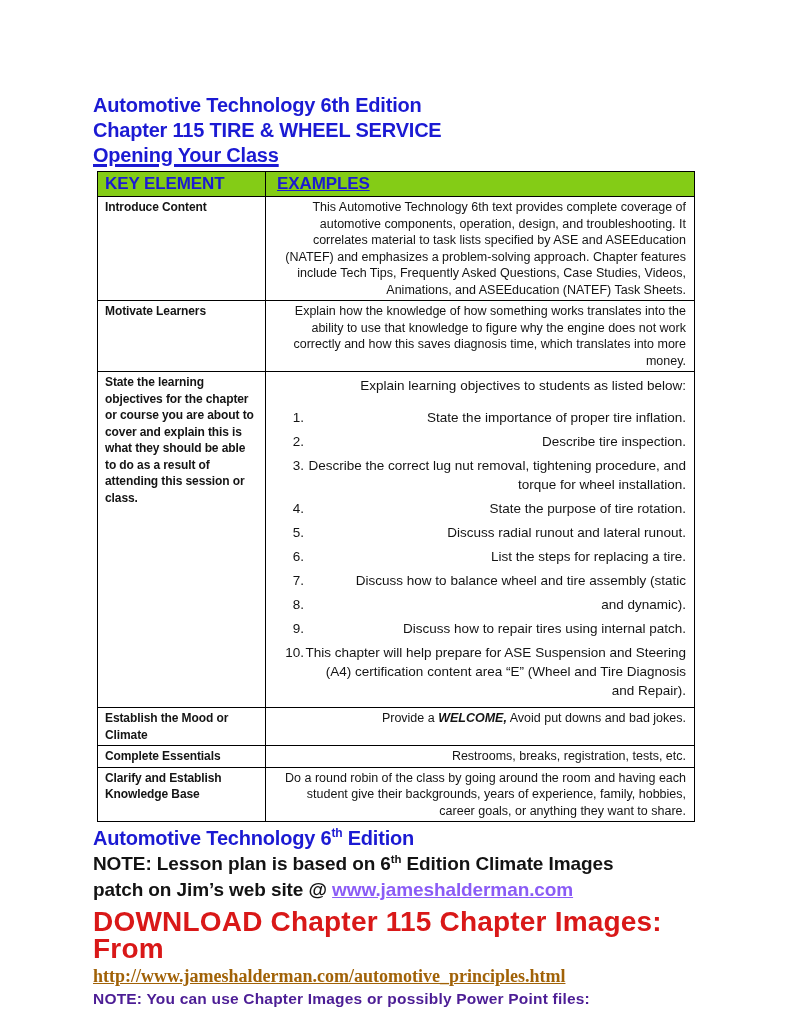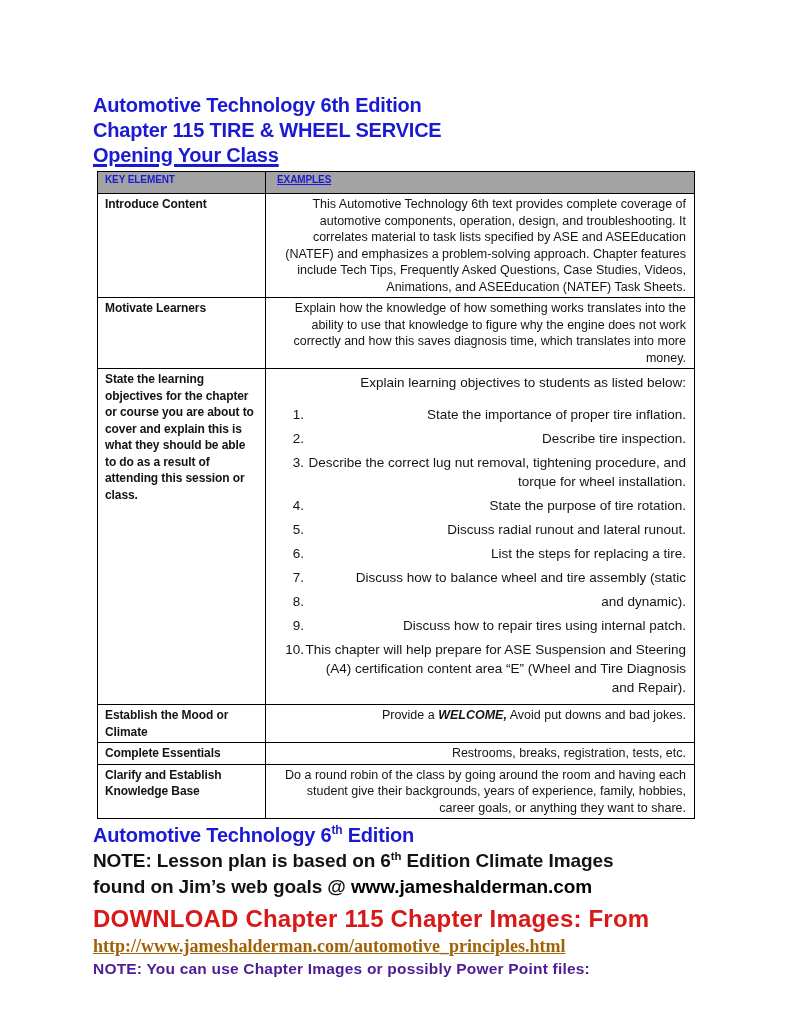--- a/index.html
+++ b/index.html
@@ -19,22 +19,22 @@
   
   table.keytable {
     border-collapse:collapse; table-layout:fixed;
     width:597px; margin-left:4px; margin-top:3px;
     color:#141414;
   }
   table.keytable col.c1 { width:168px; }
   table.keytable col.c2 { width:429px; }
   table.keytable th, table.keytable td { border:1.5px solid #000; vertical-align:top; }
   table.keytable th {
-    background:#a3a3a3; color:#1b1ad3; text-align:left;
-    font-size:10px; font-weight:bold; padding:2px 6px 2px 7px; letter-spacing:-0.1px;
+    background:#84cc16; color:#1b1ad3; text-align:left;
+    font-size:17px; font-weight:bold; padding:2px 6px 2px 7px; letter-spacing:-0.1px;
   }
   table.keytable th.c2h { padding-left:11px;text-decoration:underline; }
   td.key {
     font-weight:bold; font-size:12px; line-height:16.5px;
     padding:2px 6px 2px 7px; letter-spacing:-0.1px;
   }
   td.ex { font-size:12.5px; line-height:16.5px; padding:2px 8px 2px 11px;text-align:right; }
   tr.h-head { height:22px; }
   tr.r0 { height:103px; }
   tr.r1 { height:67px; }
@@ -45,22 +45,22 @@
   td.ex-obj { font-size:13.5px; line-height:19px; padding:4px 8px 2px 11px; }
   .obj-intro { margin-bottom:13px; }
   .obj-item { display:grid; grid-template-columns:27px 1fr; margin-bottom:5px; }
   .obj-item .num { }
   .em-welcome { font-weight:bold; font-style:italic; }
 
   
   .footer { margin-top:4px; margin-left:0; }
   .f-title { color:#1b1ad3; font-size:20px; font-weight:bold; line-height:25px; letter-spacing:-0.2px; }
   .f-note  { color:#131313; font-size:19px; font-weight:bold; line-height:26px; letter-spacing:-0.1px; }
-  .f-note .inline-link { color:#000000; cursor:pointer; }
-  .f-red   { color:#d91818; font-size:24px; font-weight:bold; line-height:27px; margin-top:5px; letter-spacing:0.2px; }
+  .f-note .inline-link { color:#8b5cf6; text-decoration:underline; cursor:pointer; }
+  .f-red   { color:#d91818; font-size:28px; font-weight:bold; line-height:27px; margin-top:5px; letter-spacing:0.2px; }
   .f-url   { font-size:18px; font-weight:bold; line-height:23px; margin-top:3px; }
   .f-url a { color:#a16207; text-decoration:underline; cursor:pointer;font-family:Liberation Serif, serif; }
   .f-note2 { color:#4c1d95; font-size:15.5px; font-weight:bold; line-height:21px; margin-top:0; letter-spacing:0.2px; }
   sup { font-size:60%; line-height:0; }
 </style>
 </head>
 <body>
 
 <div class="page">
 
@@ -145,19 +145,19 @@
       <tr class="r5">
         <td class="key">Clarify and Establish Knowledge Base</td>
         <td class="ex">Do a round robin of the class by going around the room and having each student give their backgrounds, years of experience, family, hobbies, career goals, or anything they want to share.</td>
       </tr>
     </tbody>
   </table>
 
   <div class="footer">
     <div class="f-title"><span>Automotive Technology 6</span><sup>th</sup><span> Edition</span></div>
     <div class="f-note"><span>NOTE: Lesson plan is based on 6</span><sup>th</sup><span> Edition Climate Images</span></div>
-    <div class="f-note"><span>found on Jim’s web goals @ </span><a class="inline-link">www.jameshalderman.com</a></div>
+    <div class="f-note"><span>patch on Jim’s web site @ </span><a class="inline-link">www.jameshalderman.com</a></div>
     <div class="f-red">DOWNLOAD Chapter 115 Chapter Images: From</div>
     <div class="f-url"><a>http://www.jameshalderman.com/automotive_principles.html</a></div>
     <div class="f-note2">NOTE: You can use Chapter Images or possibly Power Point files:</div>
   </div>
 
 </div>
 
 </body></html>

